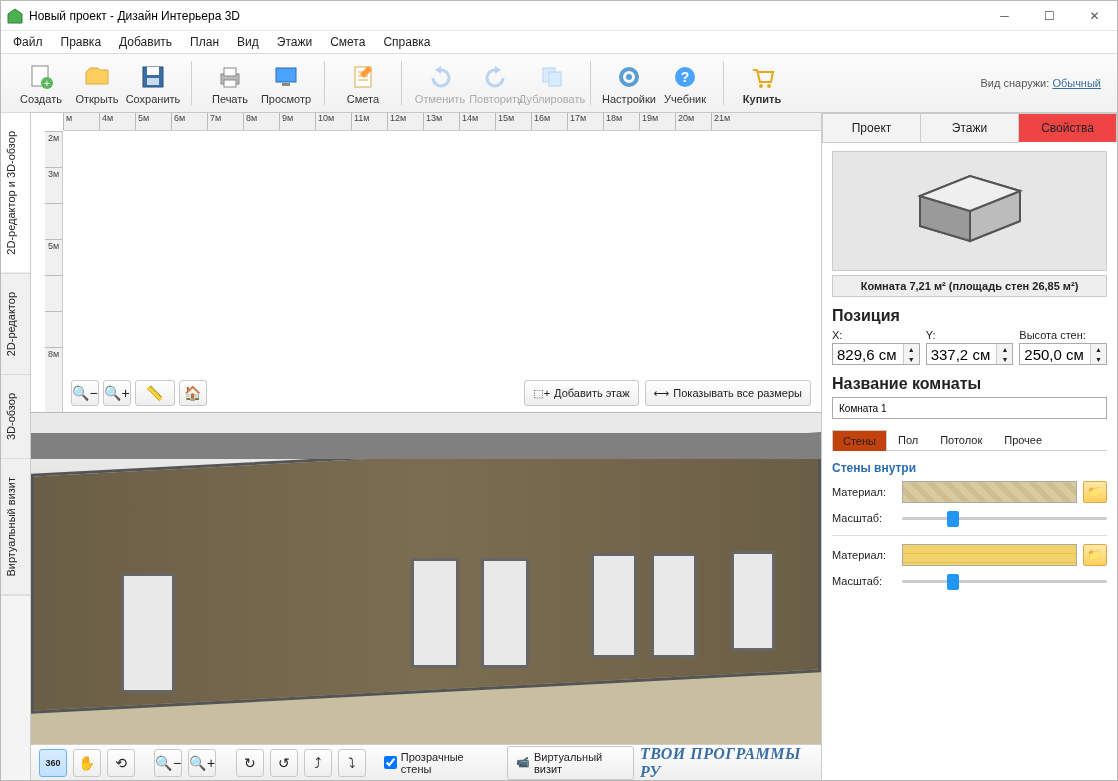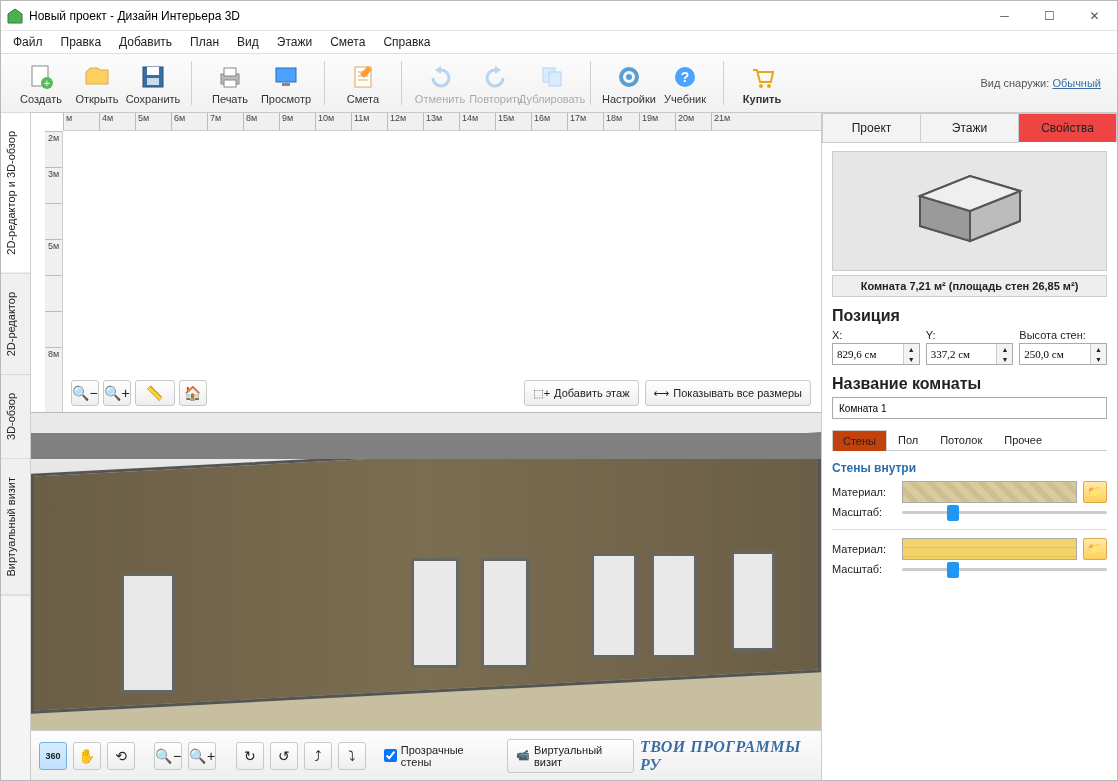--- a/index.html
+++ b/index.html
@@ -49,49 +49,49 @@
   .plan-toolbar { position: absolute; left: 40px; bottom: 6px; display: flex; gap: 4px; align-items: center; }
   .plan-toolbar .pbtn, .plan-toolbar-right .pbtn { width: 28px; height: 26px; border: 1px solid #c8c8c8; background: linear-gradient(#fff,#eee); border-radius: 3px; display:flex;align-items:center;justify-content:center; font-size: 14px; }
   .plan-toolbar-right { position: absolute; right: 10px; bottom: 6px; display: flex; gap: 6px; }
   .plan-toolbar-right .wide { width: auto; padding: 0 8px; font-size: 11px; gap:4px; }
 
   .view3d { flex: 1; position: relative; background: linear-gradient(#e9e9e9 15%, #c7bfa0 60%); overflow: hidden; }
   .floor3d { position:absolute; inset:0; }
   .wallseg { position:absolute; background:#6b5e43; border:3px solid #555; }
   .door3d { position:absolute; background:#e9e9e9; border:3px solid #666; }
 
-  .bottombar { height: 50px; border-top: 1px solid #ccc; background: linear-gradient(#fdfdfd,#eee); display:flex; align-items:center; padding: 0 8px; gap: 6px; }
+  .bottombar { height: 36px; border-top: 1px solid #ccc; background: linear-gradient(#fdfdfd,#eee); display:flex; align-items:center; padding: 0 8px; gap: 6px; }
   .bottombar .pbtn { width: 30px; height: 28px; border:1px solid #c8c8c8; background:linear-gradient(#fff,#eee); border-radius:3px; display:flex;align-items:center;justify-content:center; font-size:14px; }
   .bottombar .pbtn.active { background: linear-gradient(#d7ecff,#bfe0ff); border-color:#6fb1e8; }
   .bottombar label { font-size: 11px; display:flex; align-items:center; gap:4px; margin-left: 12px; }
   .watermark { margin-left:auto; font-style: italic; font-weight:bold; font-size: 16px; color:#3a6ea5; text-shadow: 0 0 2px #fff, 0 0 4px #fff; font-family: Georgia, serif; letter-spacing: .5px; }
 
   
   .rightpanel { width: 296px; border-left:1px solid #ccc; background:#fff; display:flex; flex-direction:column; }
   .rtabs { display:flex; height: 30px;}
   .rtab { flex:1; display:flex;align-items:center;justify-content:center; font-size:12px; border:1px solid #ccc; border-left:none; background:#f3f3f3; }
   .rtab:first-child { border-left:1px solid #ccc; }
   .rtab.active { background:#ef4444; border-bottom-color:#fff; font-weight:500; }
   .rcontent { flex:1; padding: 8px 10px; overflow:auto; font-size:12px; }
   .preview3d { height: 120px; background:#e6e6e6; border:1px solid #ccc; display:flex;align-items:center;justify-content:center; position:relative;}
   .roomlabel { text-align:center; font-weight:600; margin-top: 4px; background:#eee; border:1px solid #ccc; padding:4px; font-size: 11px;}
   .section-title { font-weight:700; margin: 10px 0 4px; font-size: 16px; }
   .posrow { display:flex; gap: 6px; }
   .poscol { flex:1; }
   .poscol .lab { font-size: 11px; margin-bottom: 2px; }
   .spinner { display:flex; border:1px solid #aaa; height: 22px; }
-  .spinner input { flex:1; border:none; padding: 0 4px; font-size: 11px; width: 100%; font-family: Liberation Serif, serif; }
+  .spinner input { flex:1; border:none; padding: 0 4px; font-size: 15px; width: 100%; }
   .spinbtns { width: 16px; display:flex; flex-direction:column; border-left:1px solid #ccc; }
   .spinbtns div { flex:1; font-size:7px; display:flex;align-items:center;justify-content:center; background:#f3f3f3; }
   .textinput { width:100%; border:1px solid #aaa; height:22px; padding:0 6px; font-size:10px; }
   .subtabs { display:flex; margin-top: 10px; border-bottom:1px solid #ccc; }
   .subtab { padding: 4px 10px; font-size: 11px; border:1px solid transparent; border-bottom:none; }
   .subtab.active { border-color:#ccc; background:#c2410c; position:relative; top:1px; }
   .grouptitle { color:#2a6db0; font-weight:600; font-size:12px; margin: 10px 0 6px; }
-  .matrow { display:flex; align-items:center; gap:6px; }
+  .matrow { display:flex; align-items:center; gap:6px; margin-bottom:6px; }
   .matrow .lab { width: 64px; font-size:11px; }
   .swatch { flex:1; height:22px; border:1px solid #aaa; }
   .swatch.wallpaper { background: repeating-linear-gradient(45deg,#d9cba0 0 6px,#cfbf90 6px 12px); }
   .swatch.brick { background: repeating-linear-gradient(#f2d36b 0 8px,#e6c24d 8px 9px), repeating-linear-gradient(90deg,#f2d36b 0 16px,#e6c24d 16px 17px); }
   .folderbtn { width:24px;height:22px; border:1px solid #d9a94d; background:linear-gradient(#ffe9a8,#ffcf5e); border-radius:2px; display:flex;align-items:center;justify-content:center; }
   .slider { flex:1; height: 18px; position:relative; }
   .slider .track { position:absolute; left:0; right:0; top:8px; height:3px; background:#ccc; border-radius:2px;}
   .slider .thumb { position:absolute; top:2px; width:12px; height:16px; background:#2196f3; border-radius:2px; }
   hr.sep2 { border:none; border-top:1px solid #ddd; margin: 8px 0; }
 </style>

